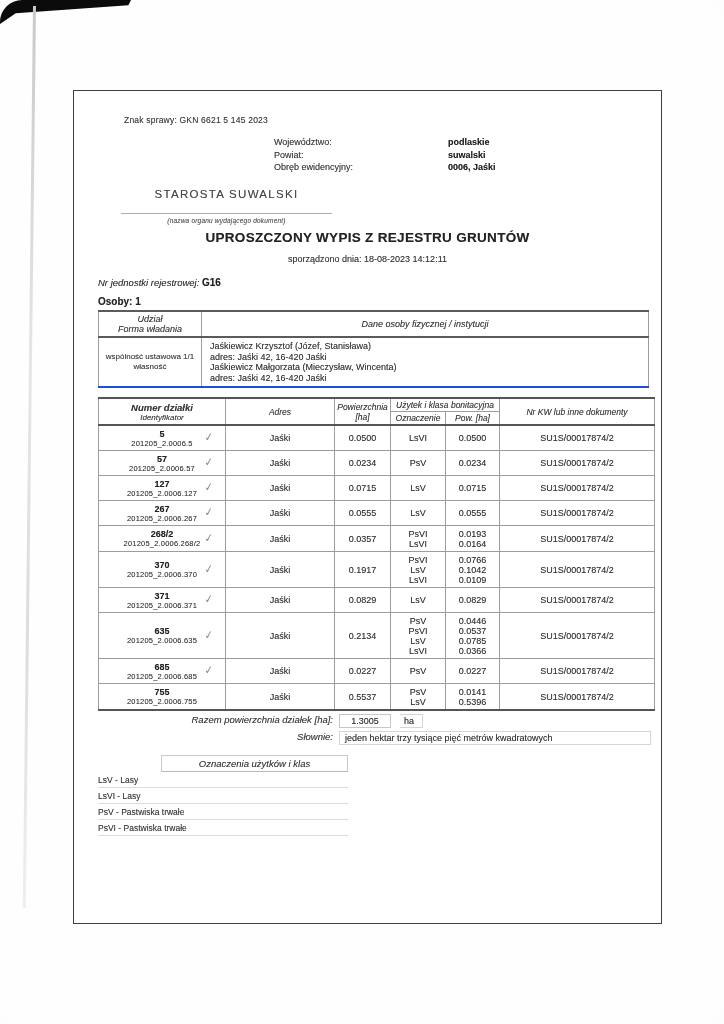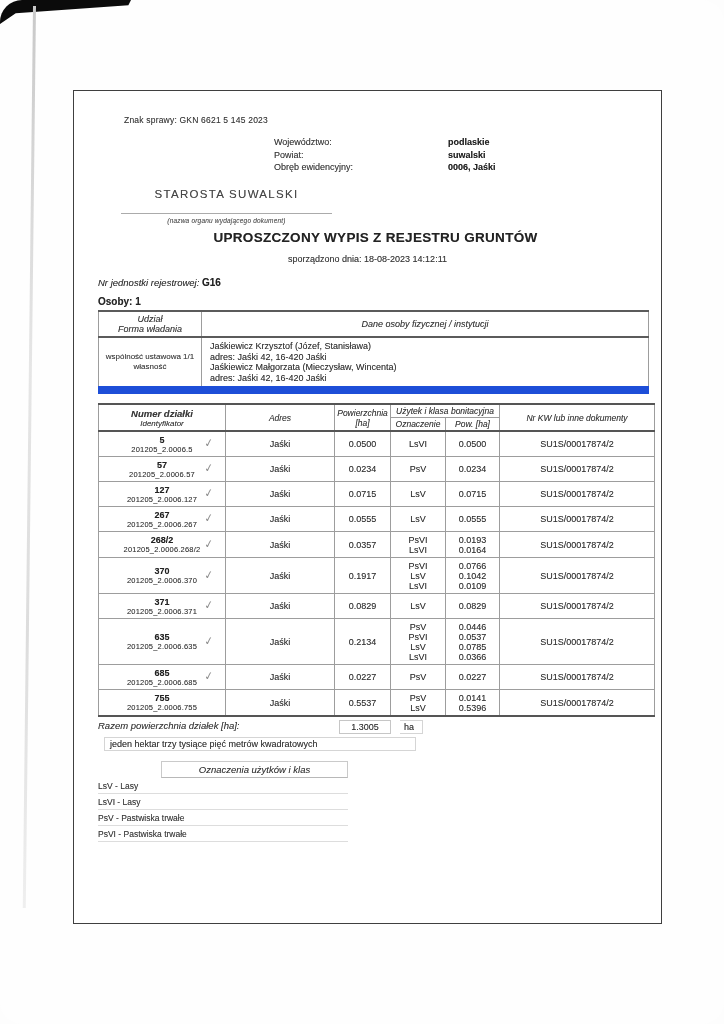--- a/index.html
+++ b/index.html
@@ -19,31 +19,31 @@
         border:1.5px solid #3f3f3f;color:#333;text-shadow:0 0 0.4px rgba(45,45,45,0.45);}
   .znak{position:absolute;left:50px;top:24px;font-size:8.5px;color:#3c3c3c;letter-spacing:0.2px;}
   .admin{position:absolute;left:200px;top:46px;border-collapse:collapse;}
   .admin td{padding:0 0 2.5px 0;font-size:9px;vertical-align:top;white-space:nowrap;}
   .admin td.al{width:168px;color:#3a3a3a;}
   .admin td.av{font-weight:bold;padding-left:6px;color:#222;}
   .issuer-block{position:absolute;left:47px;top:97px;width:211px;text-align:center;}
   .issuer{font-size:11.5px;letter-spacing:1.3px;color:#474747;padding-bottom:13px;
           border-bottom:1px solid #ababab;}
   .issuer-caption{font-size:6.5px;font-style:italic;color:#5a5a5a;margin-top:3px;letter-spacing:0.2px;}
-  .title{position:absolute;top:139px;left:8px;width:100%;text-align:center;font-weight:bold;
+  .title{position:absolute;top:139px;left:0;width:100%;text-align:center;font-weight:bold;
          font-size:13.5px;letter-spacing:0.3px;color:#232323;}
   .subtitle{position:absolute;top:163px;left:0;width:100%;text-align:center;font-size:9px;color:#383838;}
   .flow{position:absolute;left:24px;top:186px;width:556px;}
   .registry{font-size:9.5px;margin-bottom:8px;color:#333;}
   .registry .it{font-style:italic;}
   .registry b{font-size:10px;color:#222;}
   .section-label{font-weight:bold;font-size:10px;margin-bottom:3px;color:#262626;}
   
   .ptable{width:551px;border-collapse:collapse;table-layout:fixed;margin-bottom:9px;
-          border-top:2px solid #5b5b5b;border-bottom:8px solid #1d4ed8;}
+          border-top:2px solid #5b5b5b;border-bottom:2px solid #1d4ed8;}
   .ptable th,.ptable td{border-left:1px solid #9d9d9d;border-right:1px solid #9d9d9d;vertical-align:middle;}
   .ptable thead tr{border-bottom:2px solid #5b5b5b;}
   .ptable th{font-weight:normal;font-style:italic;font-size:9px;text-align:center;padding:2px 2px;color:#3a3a3a;}
   .share-col{width:98px;}
   .share-cell{font-size:8px;text-align:center;line-height:10px;color:#3f3f3f;padding:3px 2px;}
   .pdata{padding:3px 8px;}
   .pdata div{font-size:9px;line-height:10.5px;color:#333;}
   
   .gtable{width:556px;border-collapse:collapse;table-layout:fixed;
           border-top:2px solid #555;border-bottom:2px solid #555;}
@@ -56,21 +56,21 @@
   .h-i{font-size:8px;line-height:9px;}
   .gtable td{font-size:9px;text-align:center;padding:2.5px 2px;color:#333;vertical-align:middle;}
   .p-num{font-weight:bold;font-size:9px;line-height:10px;color:#222;}
   .p-id{font-size:7.5px;line-height:9px;letter-spacing:0.2px;color:#3d3d3d;}
   .idcell{position:relative;}
   .check{position:absolute;right:11px;top:50%;transform:translateY(-58%) rotate(-9deg);
          color:#8f8f8f;font-size:11.5px;text-shadow:none;}
   .cls div{line-height:10px;}
   
   .sumrow{display:flex;align-items:stretch;margin-top:3px;font-size:9.5px;}
-  .sumlabel{width:235px;text-align:left;font-style:italic;color:#3a3a3a;}
+  .sumlabel{width:235px;text-align:right;font-style:italic;color:#3a3a3a;}
   .sumval{margin-left:6px;width:50px;border:1px solid #c6c6c6;text-align:center;
           font-style:normal;font-size:9px;padding:1px 0;color:#333;}
   .sumunit{margin-left:9px;border:1px solid #d5d5d5;border-left:none;padding:1px 8px 1px 4px;
            font-size:9px;font-style:normal;color:#333;}
   .words{margin-left:6px;width:300px;border:1px solid #d5d5d5;padding:1px 5px;font-size:9px;color:#333;}
   
   .legend{margin-top:10px;width:250px;}
   .legend-title{font-style:italic;font-size:9.5px;text-align:center;color:#3a3a3a;
                 width:185px;margin-left:63px;border:1px solid #cacaca;border-bottom:1px solid #b8b8b8;
                 padding:2px 0;}
@@ -357,20 +357,21 @@
             </tr>
           </tbody>
       </table>
 
       <div class="sumrow">
         <div class="sumlabel">Razem powierzchnia działek [ha]:</div>
         <div class="sumval">1.3005</div>
         <div class="sumunit">ha</div>
       </div>
       <div class="sumrow">
+        <div class="sumlabel">Słownie:</div>
         <div class="words">jeden hektar trzy tysiące pięć metrów kwadratowych</div>
       </div>
 
       <div class="legend">
         <div class="legend-title">Oznaczenia użytków i klas</div>
         <div class="legend-item">LsV - Lasy</div>
         <div class="legend-item">LsVI - Lasy</div>
         <div class="legend-item">PsV - Pastwiska trwałe</div>
         <div class="legend-item">PsVI - Pastwiska trwałe</div>
       </div>

